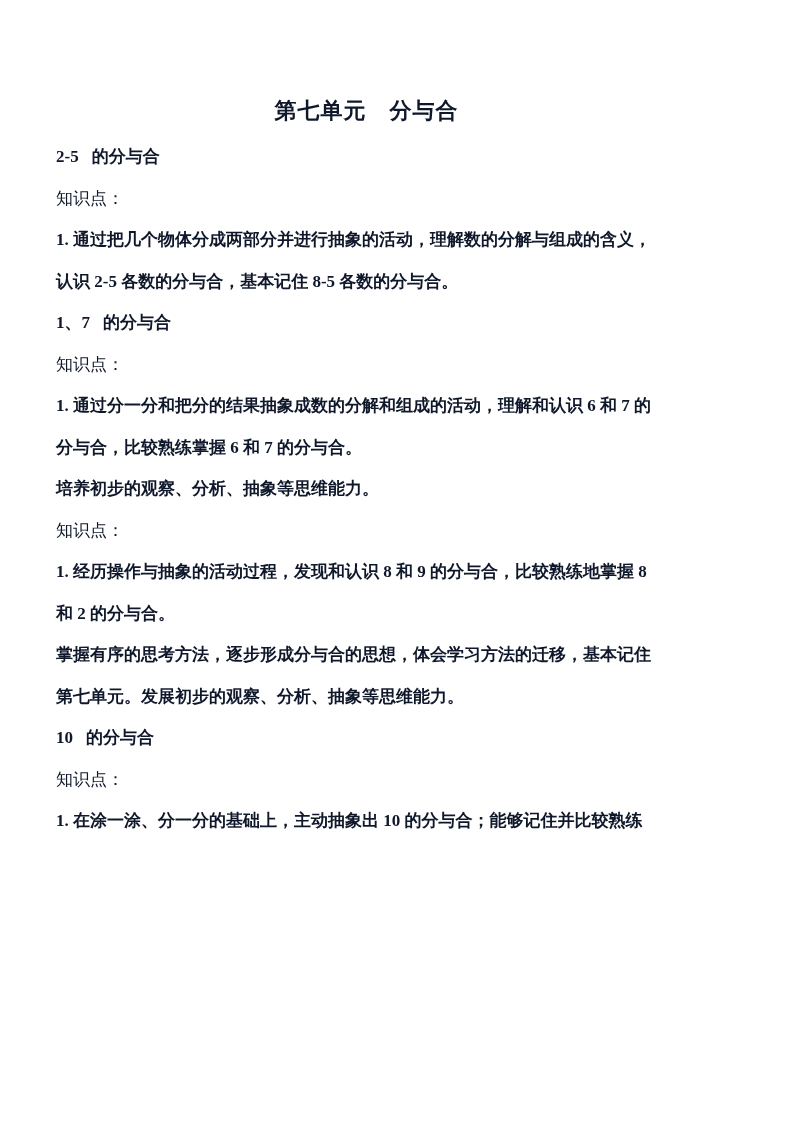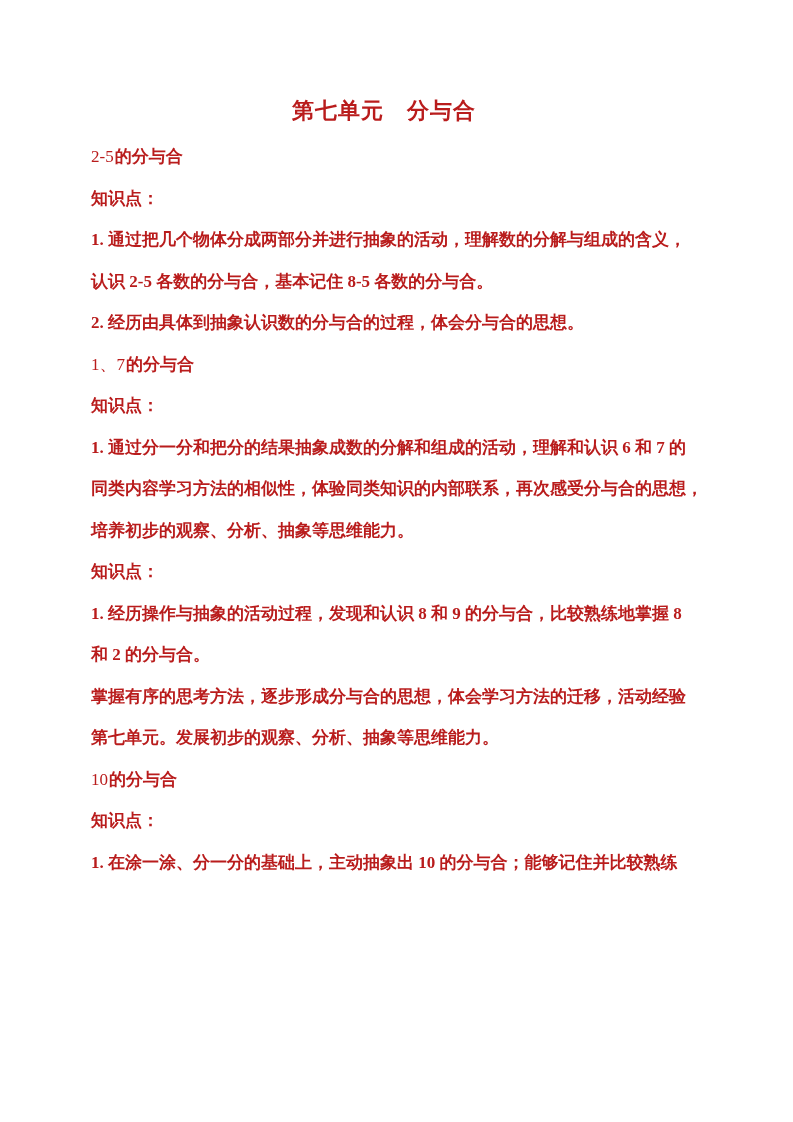--- a/index.html
+++ b/index.html
@@ -6,89 +6,88 @@
     margin: 0;
     padding: 0;
     background: #ffffff;
   }
   .page {
     position: relative;
     width: 793px;
     height: 1122px;
     box-sizing: border-box;
     background: #ffffff;
-    color: #b91c1c;
-    padding: 96px 116px 0 91px;
+    color: #0f172a;
+    padding: 96px 116px 0 56px;
     font-family: "Liberation Serif", "DejaVu Serif", serif;
     font-size: 17px;
     overflow: hidden;
   }
   .doc-title {
     margin: 0 0 10px 0;
     text-align: center;
     font-size: 22px;
     font-weight: bold;
     line-height: 30px;
     white-space: pre;
     letter-spacing: 1px;
   }
   .line {
     height: 41.5px;
     line-height: 41.5px;
     white-space: nowrap;
     overflow: visible;
   }
   .heading .num {
-    font-weight: normal;
+    font-weight: bold;
     margin-top: 20px;
   }
   .heading .rest {
     font-weight: bold;
-    margin-left: 1px;
+    margin-left: 13px;
   }
   .kp-label {
-    font-weight: bold;
+    font-weight: normal;
   }
   .body-line {
     font-weight: bold;
   }
   section { margin: 0; padding: 0; }
 </style>
 </head>
 <body>
 
 <div class="page">
 
   <h1 class="doc-title">第七单元　分与合</h1>
 
   <section>
     <div class="line heading">
       <span class="num">2-5</span><span class="rest">的分与合</span>
     </div>
     <div class="line kp-label">知识点：</div>
     <div class="line body-line">1. 通过把几个物体分成两部分并进行抽象的活动，理解数的分解与组成的含义，</div>
     <div class="line body-line">认识 2-5 各数的分与合，基本记住 8-5 各数的分与合。</div>
-    <div class="line body-line">2. 经历由具体到抽象认识数的分与合的过程，体会分与合的思想。</div>
   </section>
 
   <section>
     <div class="line heading">
       <span class="num">1、7</span><span class="rest">的分与合</span>
     </div>
     <div class="line kp-label">知识点：</div>
     <div class="line body-line">1. 通过分一分和把分的结果抽象成数的分解和组成的活动，理解和认识 6 和 7 的</div>
-    <div class="line body-line">同类内容学习方法的相似性，体验同类知识的内部联系，再次感受分与合的思想，</div>
+    <div class="line body-line">分与合，比较熟练掌握 6 和 7 的分与合。</div>
     <div class="line body-line">培养初步的观察、分析、抽象等思维能力。</div>
   </section>
 
   <section>
     <div class="line kp-label">知识点：</div>
     <div class="line body-line">1. 经历操作与抽象的活动过程，发现和认识 8 和 9 的分与合，比较熟练地掌握 8</div>
     <div class="line body-line">和 2 的分与合。</div>
-    <div class="line body-line">掌握有序的思考方法，逐步形成分与合的思想，体会学习方法的迁移，活动经验</div>
+    <div class="line body-line">掌握有序的思考方法，逐步形成分与合的思想，体会学习方法的迁移，基本记住</div>
     <div class="line body-line">第七单元。发展初步的观察、分析、抽象等思维能力。</div>
   </section>
 
   <section>
     <div class="line heading">
       <span class="num">10</span><span class="rest">的分与合</span>
     </div>
     <div class="line kp-label">知识点：</div>
     <div class="line body-line">1. 在涂一涂、分一分的基础上，主动抽象出 10 的分与合；能够记住并比较熟练</div>
   </section>

